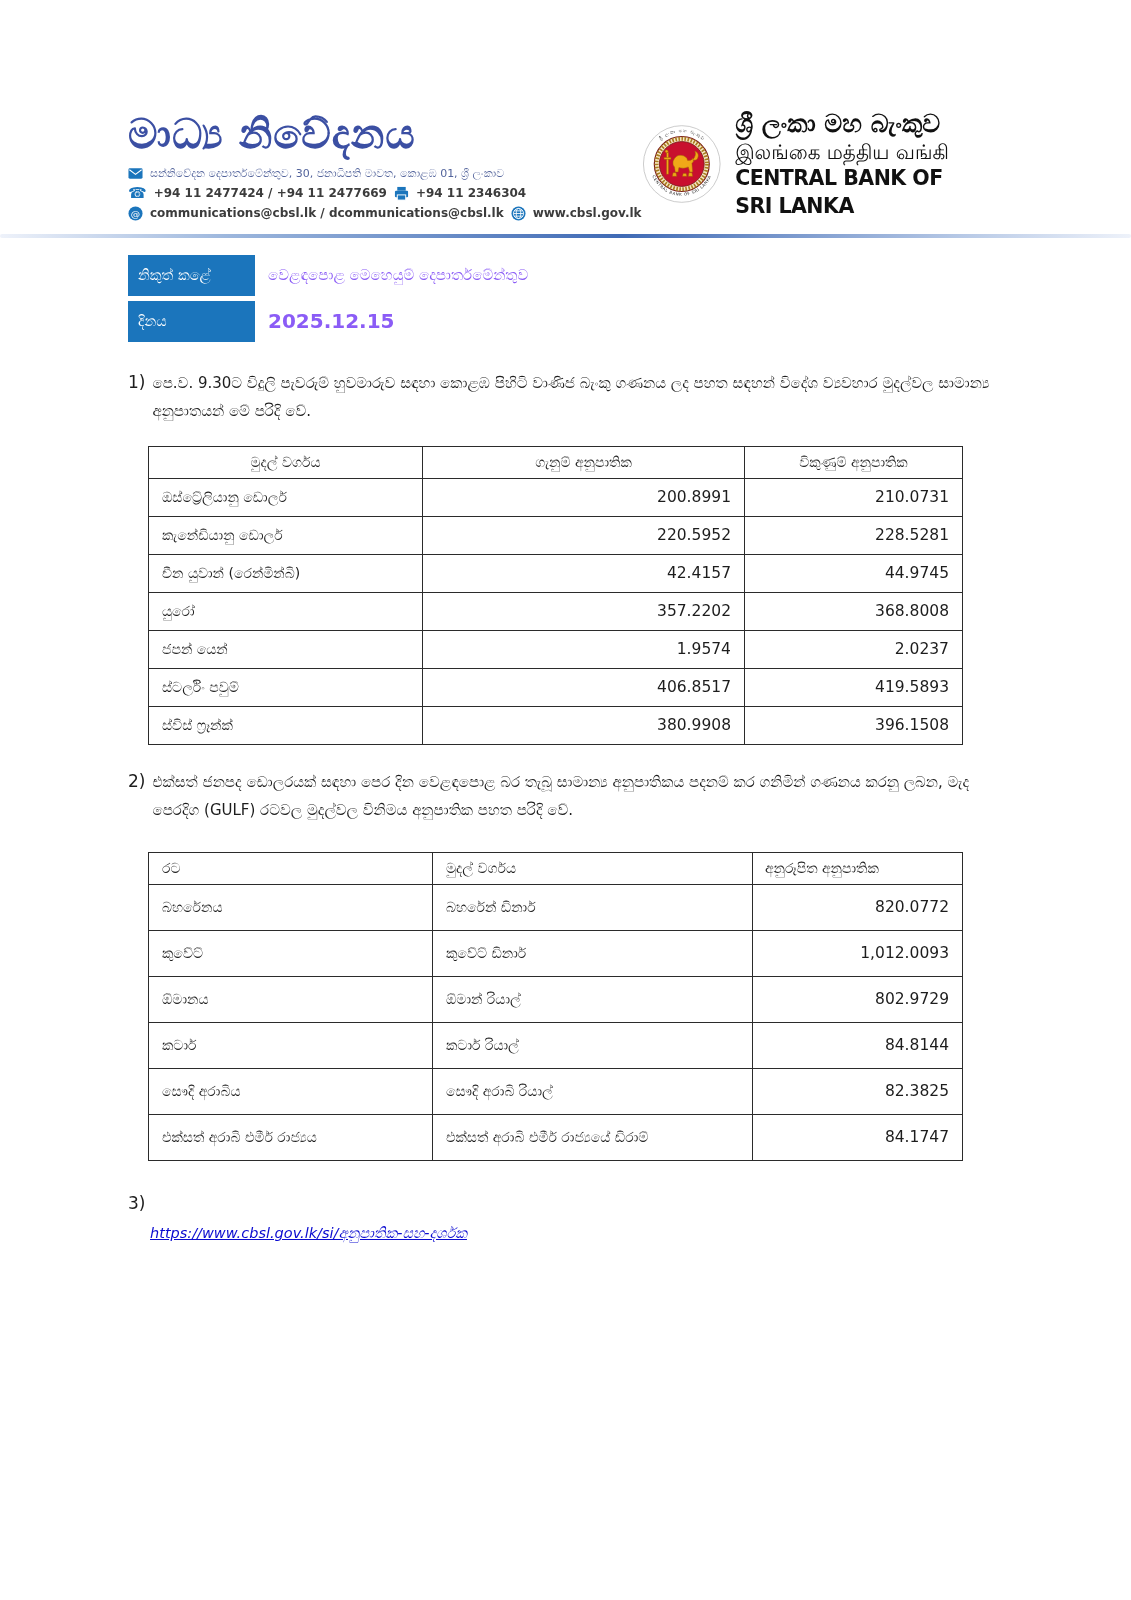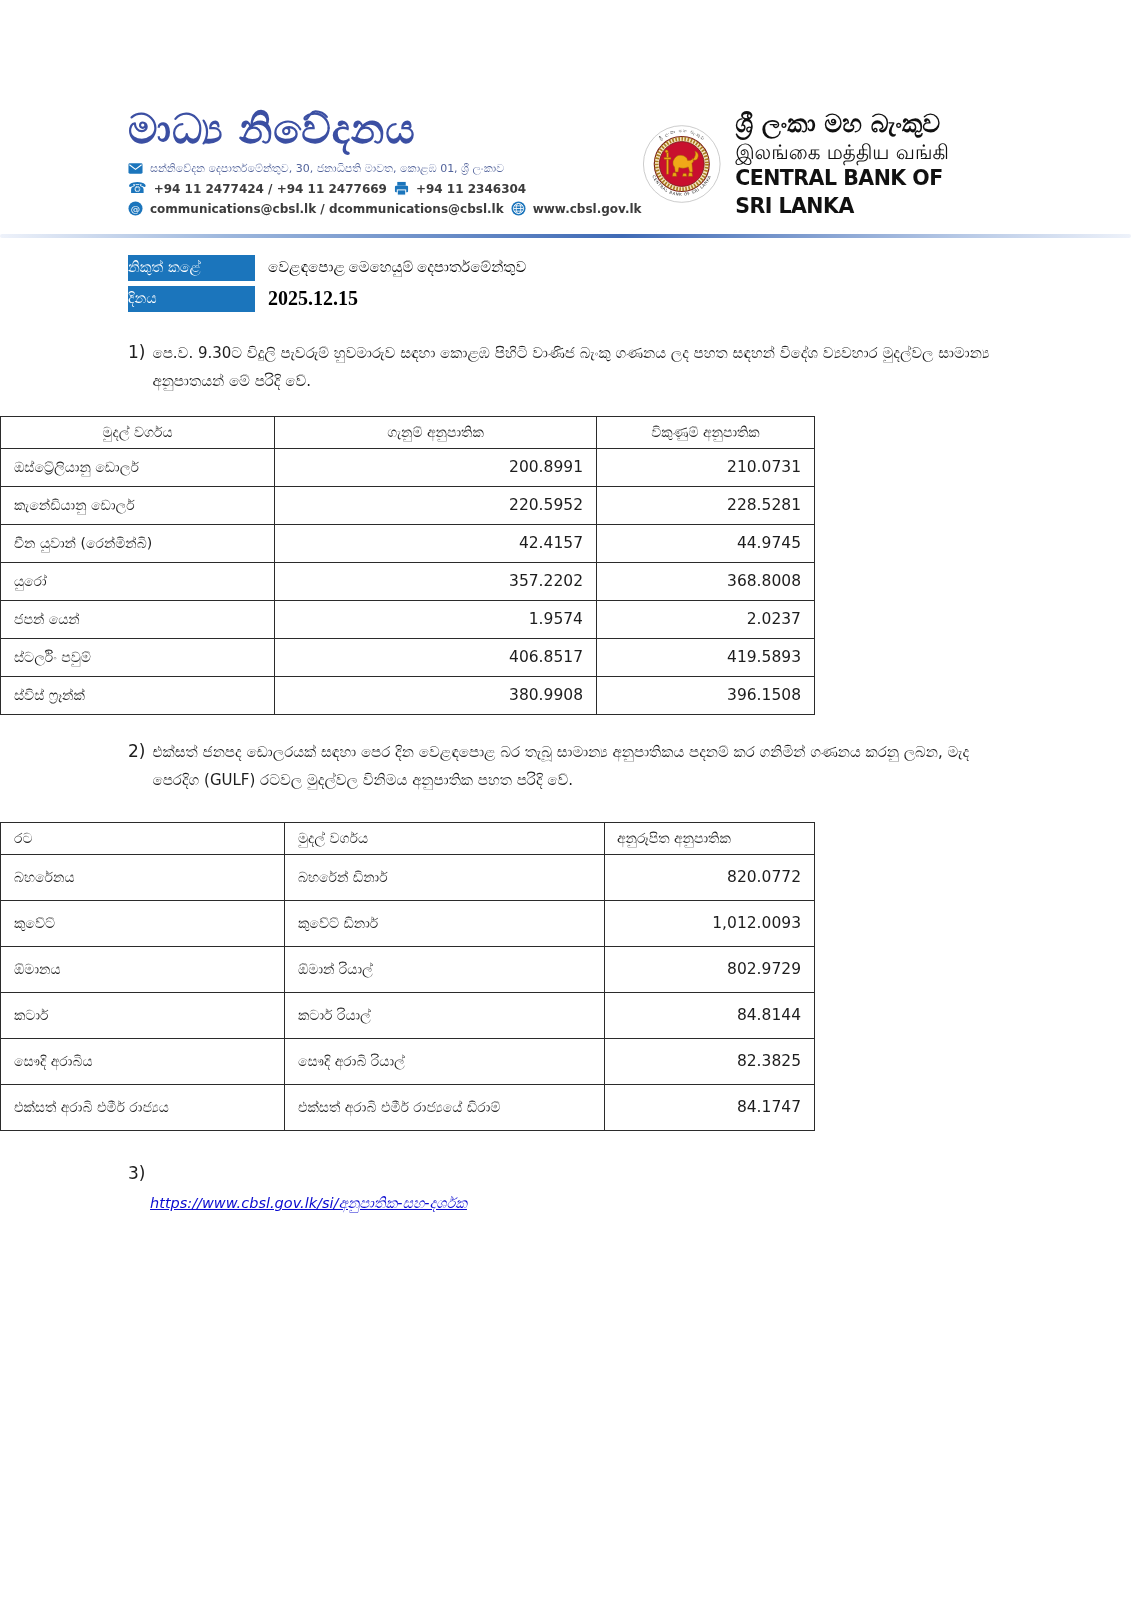--- a/index.html
+++ b/index.html
@@ -8,21 +8,21 @@
     width:1131px; height:1600px;
     font-family:"DejaVu Sans", sans-serif;
     color:#1d1d1d;
     position:relative;
     overflow:hidden;
   }
   .page { width:1131px; height:1600px; background:#fff; position:relative; }
 
   
   .header {
-    display:flex; justify-content:space-between; align-items:center;
+    display:flex; justify-content:space-between; align-items:flex-end;
     padding:104px 146px 0 128px;
   }
   .masthead-title {
     font-size:41px; font-weight:bold; color:#3b4fa3;
     letter-spacing:1px; line-height:1.05;
   }
   .contact-lines { margin-top:10px; }
   .contact-row {
     display:flex; align-items:center; gap:7px;
     margin-top:5px; white-space:nowrap;
@@ -41,40 +41,40 @@
   .divider {
     margin-top:13px; height:4px; width:100%;
     background:linear-gradient(90deg,#eef2fa 0%,#9db7dd 20%,#3f6ab5 55%,#b7c9e6 85%,#eef2fa 100%);
     border-radius:2px;
   }
 
   
   .meta { margin:17px 0 0 128px; }
   .meta-row { display:flex; align-items:center; margin-bottom:5px; }
   .meta-label {
-    background:#1b75bc; color:#ffffff; width:127px; height:26px;
-    display:flex; align-items:center; 
+    background:#1b75bc; color:#ffffff; width:127px; height:41px;
+    display:flex; align-items:center; padding-left:10px;
     font-size:14.5px;
   }
-  .meta-value { margin-left:13px; font-size:15px; color:#000000;font-family:Liberation Serif, serif; }
+  .meta-value { margin-left:13px; font-size:15px; color:#8b5cf6; }
   .meta-value.date { font-size:20px; font-weight:bold; }
 
   
   .para { display:flex; margin-left:128px; margin-right:120px; }
   .para-no { font-size:17px; color:#1d1d1d; margin-right:7px; line-height:1.55; }
   .para-text { font-size:15px; color:#1d1d1d; line-height:1.9; max-width:880px; }
   .p1 { margin-top:27px; }
   .p2 { margin-top:23px; }
   .p3 { margin-top:29px; }
   .link-line { margin-left:150px; margin-top:7px;font-style:italic; }
   .doc-link { color:#0b0bd0; font-size:14.5px; text-decoration:underline; }
 
   
   table.rates {
-    border-collapse:collapse; width:814px;
+    border-collapse:collapse; margin-left:148px; width:814px;
     table-layout:fixed;
   }
   table.rates th, table.rates td {
     border:1.6px solid #2b2b2b;
     font-weight:normal;
   }
   table.rates th { font-size:14px; height:32px; padding:2px 12px; }
   .t1 { margin-top:20px; }
   .t1 col.c1 { width:274px; } .t1 col.c2 { width:322px; } .t1 col.c3 { width:218px; }
   .t1 td { height:38px; }

